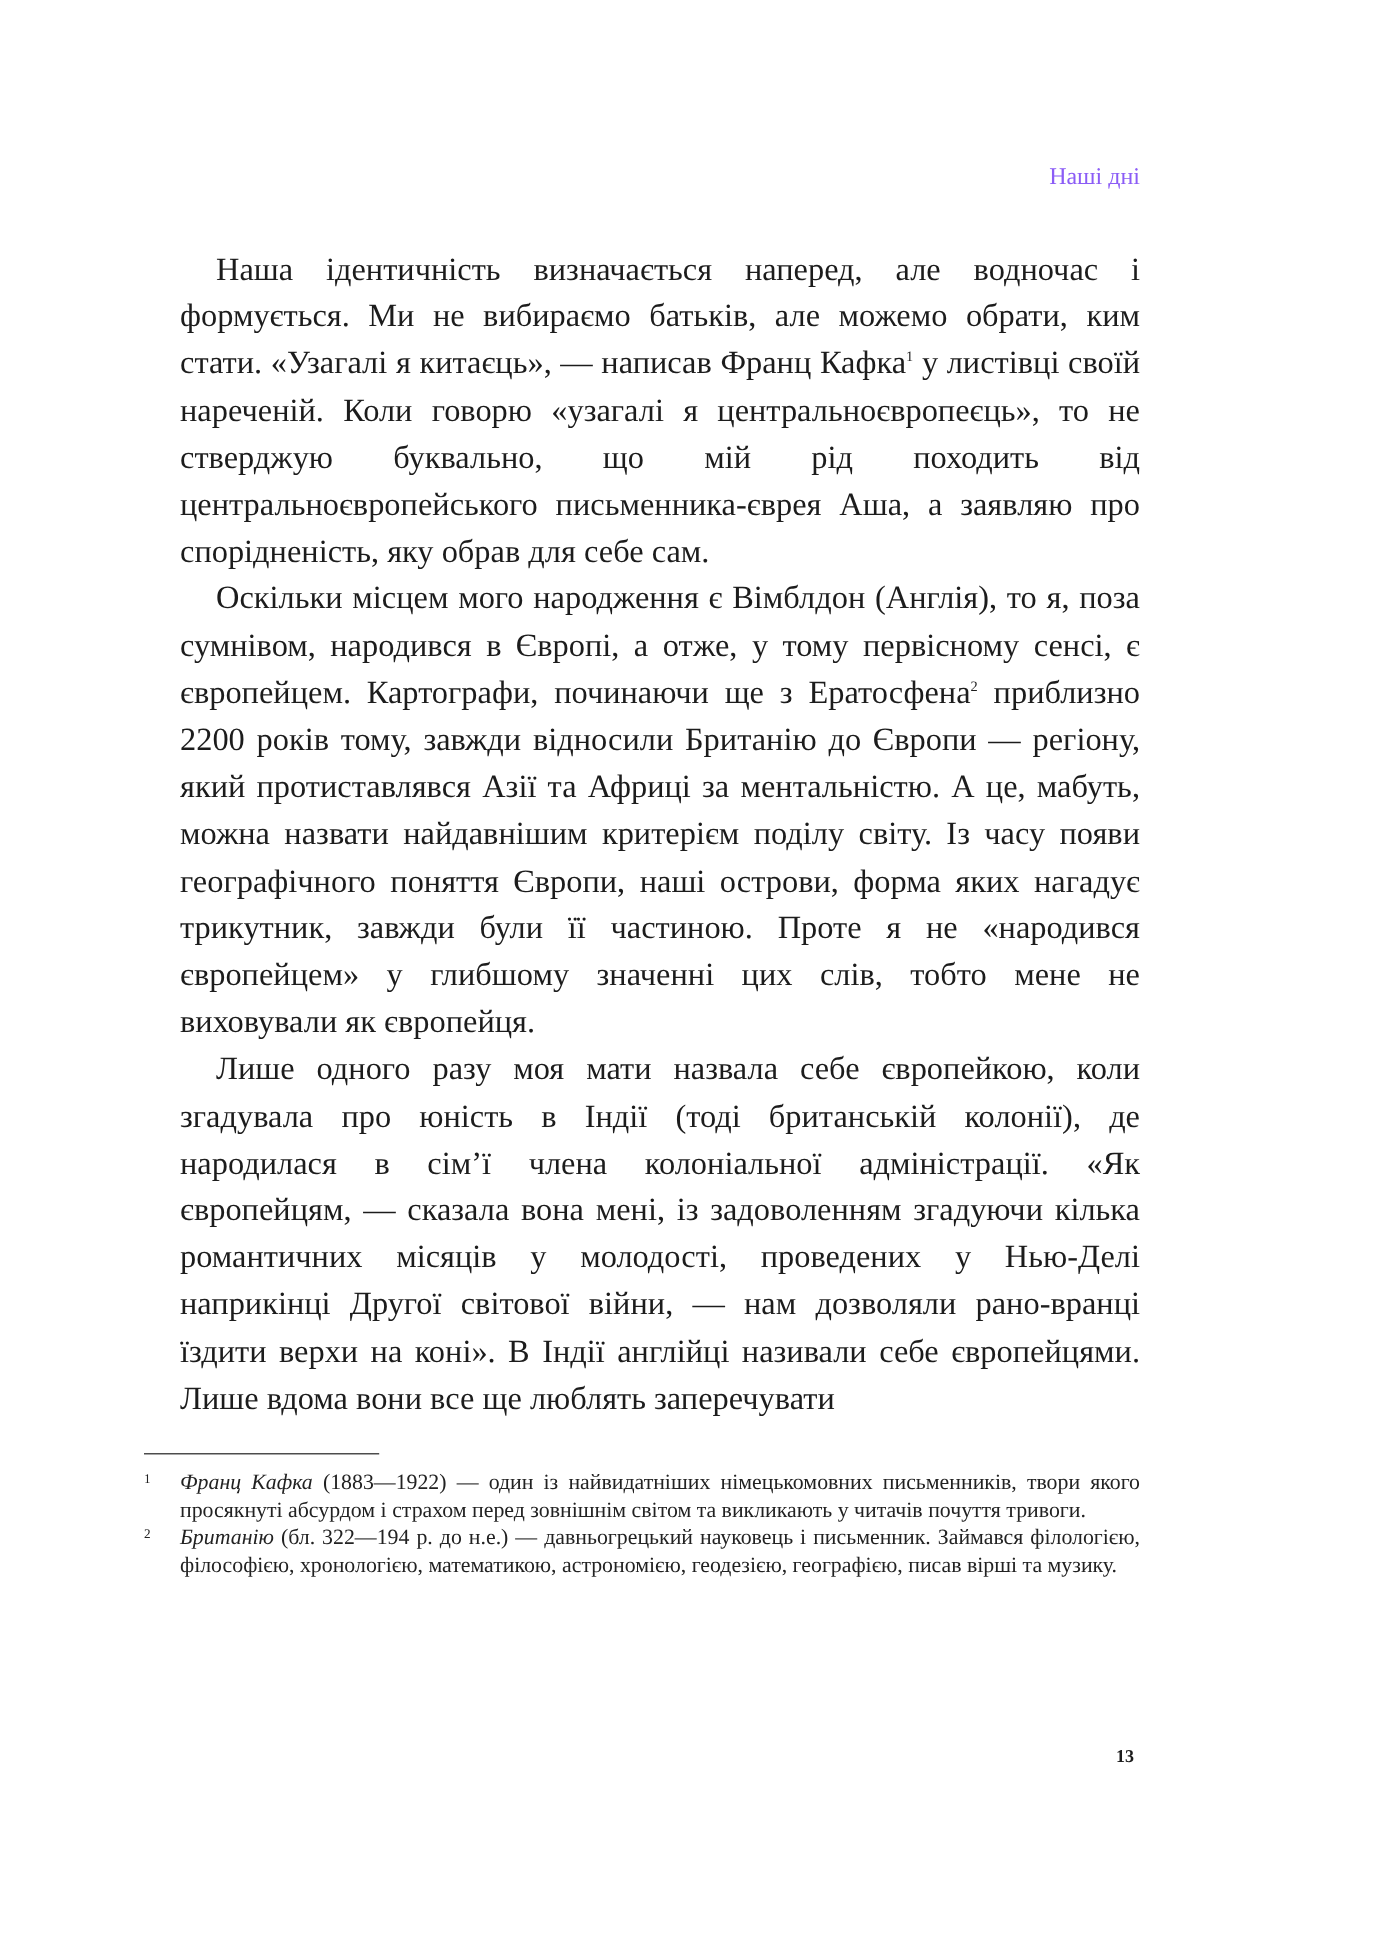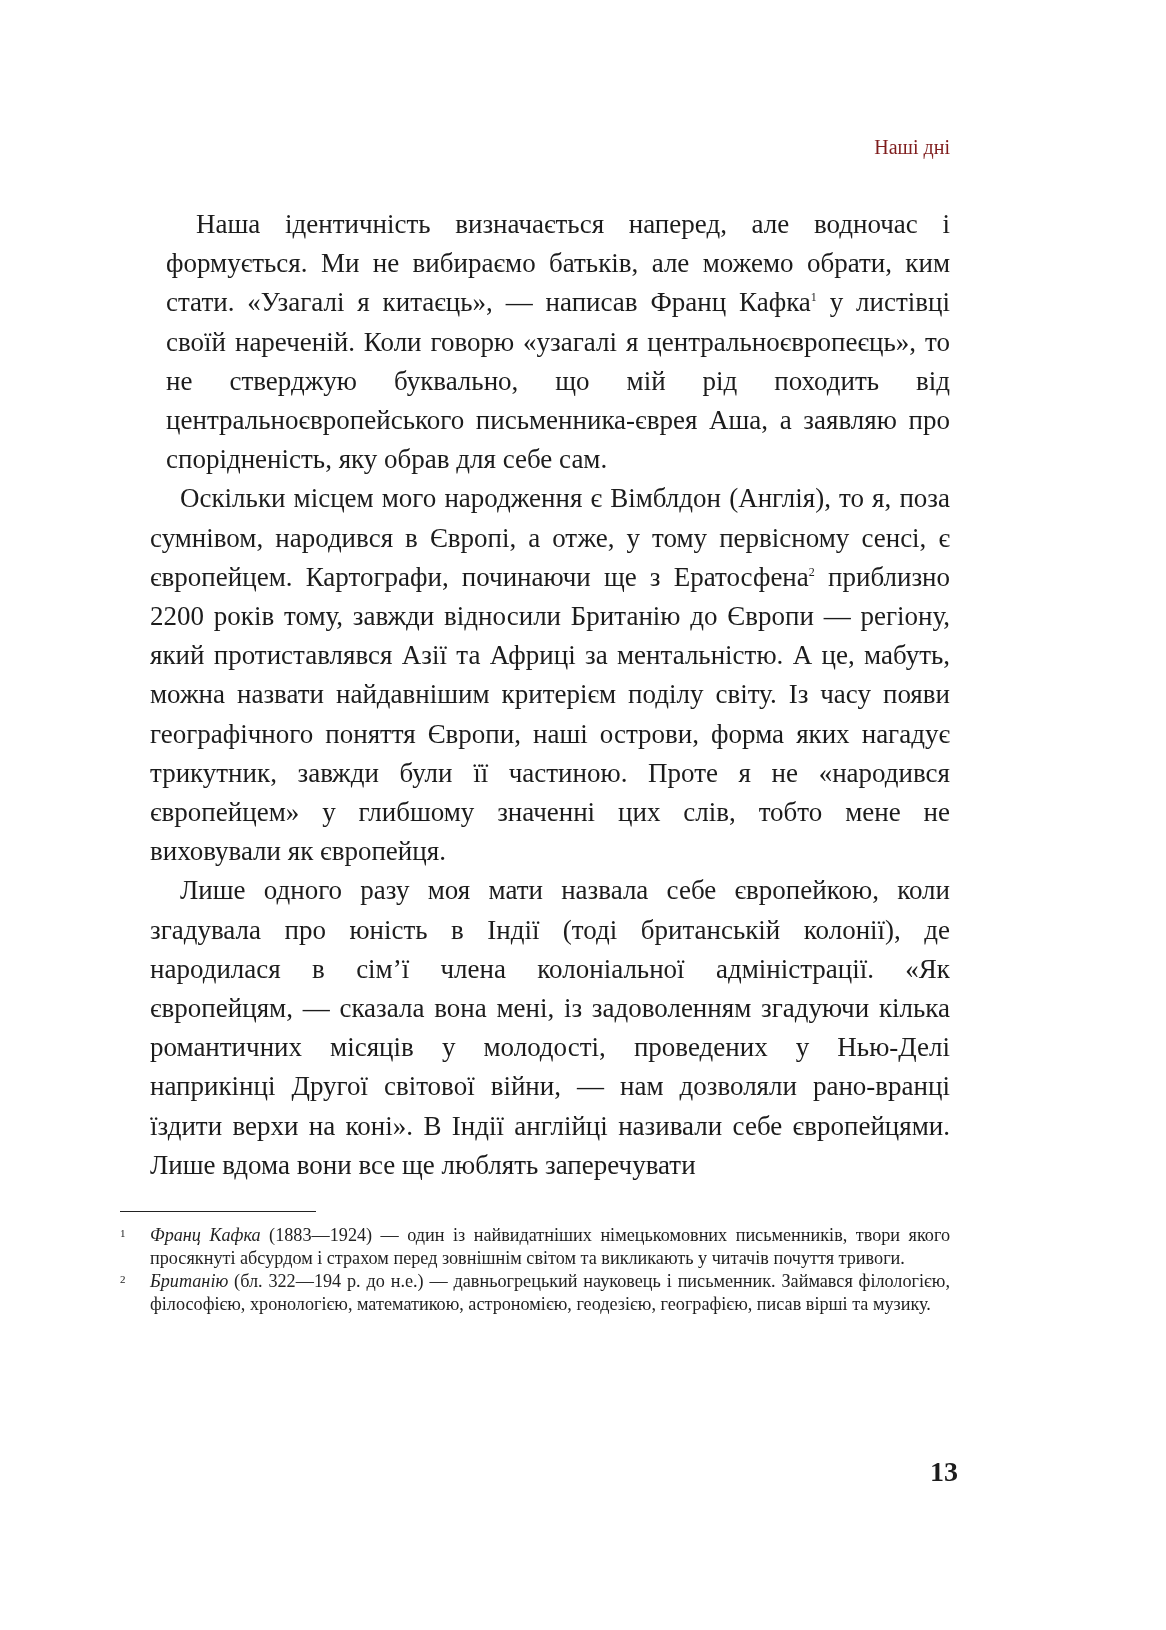--- a/index.html
+++ b/index.html
@@ -1,51 +1,51 @@
 <!DOCTYPE html>
 <html><head>
   <meta charset="utf-8">
   <style>
     html, body { margin: 0; padding: 0; background: #ffffff; }
     body { width: 1166px; height: 1630px; position: relative; overflow: hidden;
       font-family: "DejaVu Serif", "Liberation Serif", serif; color: #1e1e1e; }
     .running-head { position: absolute; top: 136px; right: 216px;
-      font-family: "Liberation Serif", serif; font-size: 20px; color: #7f1d1d; }
+      font-family: "Liberation Serif", serif; font-size: 20px; color: #8b5cf6; }
     .body-text { position: absolute; top: 205px; left: 150px; width: 800px;
       font-family: "Liberation Serif", serif; font-size: 27px; line-height: 39.2px;
       text-align: justify; color: #1c1c1c; }
     .body-text p { margin: 0; text-indent: 30px; }
-    .body-text p.first { text-indent: 30px; margin-left: 16px; }
+    .body-text p.first { text-indent: 30px; }
     sup { font-size: 12px; vertical-align: super; line-height: 0; }
     .fn-rule { position: absolute; top: 1211px; left: 120px; width: 196px; height: 1px; background: #222; }
     .footnotes { position: absolute; top: 1224px; left: 120px; width: 830px;
       font-family: "Liberation Serif", serif; font-size: 18.2px; line-height: 23px; color: #222; }
     .fn { position: relative; padding-left: 30px; text-align: justify; }
     .fn-num { position: absolute; left: 0; top: -2px; font-size: 11px; }
     .fn em { }
     .page-num { position: absolute; top: 1456px; left: 930px;
-      font-family: "Liberation Serif", serif; font-weight: bold; font-size: 28px; color: #1c1c1c; }
+      font-family: "Liberation Serif", serif; font-weight: bold; font-size: 15px; color: #1c1c1c; }
   </style>
 </head>
 <body>
 
 <div class="running-head">Наші дні</div>
 
 <div class="body-text">
   <p class="first"><span>Наша ідентичність визначається наперед, але водночас і формується. Ми не вибираємо батьків, але можемо обрати, ким стати. «Узагалі я китаєць», — написав Франц Кафка</span><sup>1</sup><span> у листівці своїй нареченій. Коли говорю «узагалі я центральноєвропеєць», то не стверджую буквально, що мій рід походить від центральноєвропейського письменника-єврея Аша, а заявляю про спорідненість, яку обрав для себе сам.</span></p>
   <p><span>Оскільки місцем мого народження є Вімблдон (Англія), то я, поза сумнівом, народився в Європі, а отже, у тому первісному сенсі, є європейцем. Картографи, починаючи ще з Ератосфена</span><sup>2</sup><span> приблизно 2200 років тому, завжди відносили Британію до Європи — регіону, який протиставлявся Азії та Африці за ментальністю. А це, мабуть, можна назвати найдавнішим критерієм поділу світу. Із часу появи географічного поняття Європи, наші острови, форма яких нагадує трикутник, завжди були її частиною. Проте я не «народився європейцем» у глибшому значенні цих слів, тобто мене не виховували як європейця.</span></p>
   <p><span>Лише одного разу моя мати назвала себе європейкою, коли згадувала про юність в Індії (тоді британській колонії), де народилася в сім’ї члена колоніальної адміністрації. «Як європейцям, — сказала вона мені, із задоволенням згадуючи кілька романтичних місяців у молодості, проведених у Нью-Делі наприкінці Другої світової війни, — нам дозволяли рано-вранці їздити верхи на коні». В Індії англійці називали себе європейцями. Лише вдома вони все ще люблять заперечувати</span></p>
 </div>
 
 <div class="fn-rule"></div>
 
 <div class="footnotes">
   <div class="fn">
     <span class="fn-num">1</span>
-    <em>Франц Кафка</em><span> (1883—1924) — один із найвидатніших німецькомовних письменників, твори якого просякнуті абсурдом і страхом перед зовнішнім світом та викликають у читачів почуття тривоги.</span>
+    <em>Франц Кафка</em><span> (1883—1922) — один із найвидатніших німецькомовних письменників, твори якого просякнуті абсурдом і страхом перед зовнішнім світом та викликають у читачів почуття тривоги.</span>
   </div>
   <div class="fn">
     <span class="fn-num">2</span>
     <em>Британію</em><span> (бл. 322—194 р. до н.е.) — давньогрецький науковець і письменник. Займався філологією, філософією, хронологією, математикою, астрономією, геодезією, географією, писав вірші та музику.</span>
   </div>
 </div>
 
 <div class="page-num">13</div>
 
 </body></html>

